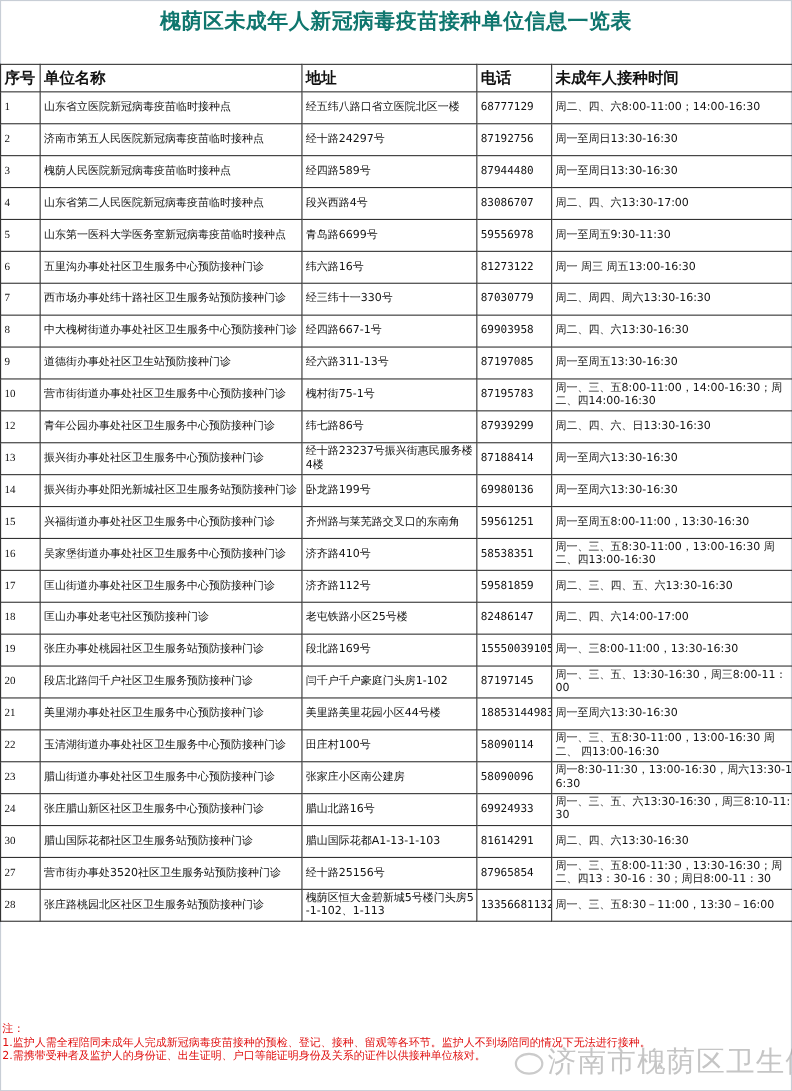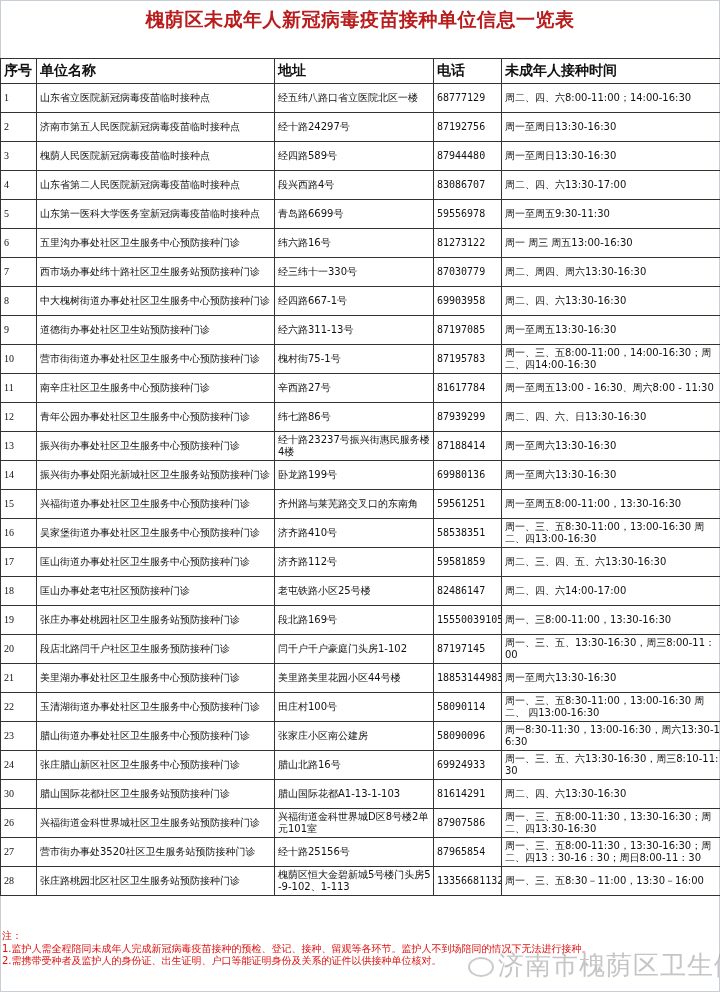--- a/index.html
+++ b/index.html
@@ -2,21 +2,21 @@
 <html><head>
   <meta charset="utf-8">
   <style>
     html, body { margin: 0; padding: 0; background: #ffffff; }
     body { width: 720px; height: 992px; overflow: hidden; position: relative;
            font-family: "DejaVu Sans", "Liberation Sans", sans-serif; color: #111; }
     .sheet { position: absolute; left: 0; top: 0; width: 718px; height: 990px;
              border: 1px solid #c8ced6; background: #fff; }
     .title { position: absolute; left: 0; top: 4px; width: 720px; height: 30px;
              text-align: center; font-family: "DejaVu Serif", "Liberation Serif", serif;
-             font-weight: bold; font-size: 19px; line-height: 30px; letter-spacing: 0.5px; color: #b91c1c; }
+             font-weight: bold; font-size: 19px; line-height: 30px; letter-spacing: 0.5px; color: #0f766e; }
     table { position: absolute; left: 0; top: 35px; border-collapse: collapse;
             width: 720px; table-layout: fixed; margin-top: 23px; }
     th, td { border: 1px solid #333; padding: 0 0 0 3px; vertical-align: middle;
              overflow: hidden; white-space: nowrap; }
     th { height: 24px; text-align: left; font-weight: bold; font-size: 14px;
          font-family: "DejaVu Serif", "Liberation Serif", serif; }
     td { font-size: 10px; line-height: 12px; height: 28px; }
     td.wrap { white-space: normal; word-break: break-all; }
     td.num { font-family: "DejaVu Sans Mono", "Liberation Mono", monospace; font-size: 10px; }
     td.idx { font-family: "Liberation Serif", "DejaVu Serif", serif; font-size: 10px; }
@@ -119,27 +119,20 @@
         <td class="wrap">周一至周五13:30-16:30</td>
       </tr>
       <tr>
         <td class="idx">10</td>
         <td class="wrap">营市街街道办事处社区卫生服务中心预防接种门诊</td>
         <td class="wrap">槐村街75-1号</td>
         <td class="num">87195783</td>
         <td class="wrap">周一、三、五8:00-11:00，14:00-16:30；周二、四14:00-16:30</td>
       </tr>
       <tr>
-        <td class="idx">11</td>
-        <td class="wrap">南辛庄社区卫生服务中心预防接种门诊</td>
-        <td class="wrap">辛西路27号</td>
-        <td class="num">81617784</td>
-        <td class="wrap">周一至周五13:00 - 16:30、周六8:00 - 11:30</td>
-      </tr>
-      <tr>
         <td class="idx">12</td>
         <td class="wrap">青年公园办事处社区卫生服务中心预防接种门诊</td>
         <td class="wrap">纬七路86号</td>
         <td class="num">87939299</td>
         <td class="wrap">周二、四、六、日13:30-16:30</td>
       </tr>
       <tr>
         <td class="idx">13</td>
         <td class="wrap">振兴街办事处社区卫生服务中心预防接种门诊</td>
         <td class="wrap">经十路23237号振兴街惠民服务楼4楼</td>
@@ -224,37 +217,30 @@
         <td class="wrap">周一、三、五、六13:30-16:30，周三8:10-11:30</td>
       </tr>
       <tr>
         <td class="idx">30</td>
         <td class="wrap">腊山国际花都社区卫生服务站预防接种门诊</td>
         <td class="wrap">腊山国际花都A1-13-1-103</td>
         <td class="num">81614291</td>
         <td class="wrap">周二、四、六13:30-16:30</td>
       </tr>
       <tr>
-        <td class="idx">26</td>
-        <td class="wrap">兴福街道金科世界城社区卫生服务站预防接种门诊</td>
-        <td class="wrap">兴福街道金科世界城D区8号楼2单元101室</td>
-        <td class="num">87907586</td>
-        <td class="wrap">周一、三、五8:00-11:30，13:30-16:30；周二、四13:30-16:30</td>
-      </tr>
-      <tr>
         <td class="idx">27</td>
         <td class="wrap">营市街办事处3520社区卫生服务站预防接种门诊</td>
         <td class="wrap">经十路25156号</td>
         <td class="num">87965854</td>
         <td class="wrap">周一、三、五8:00-11:30，13:30-16:30；周二、四13：30-16：30；周日8:00-11：30</td>
       </tr>
       <tr>
         <td class="idx">28</td>
         <td class="wrap">张庄路桃园北区社区卫生服务站预防接种门诊</td>
-        <td class="wrap">槐荫区恒大金碧新城5号楼门头房5-9-102、1-113</td>
+        <td class="wrap">槐荫区恒大金碧新城5号楼门头房5-1-102、1-113</td>
         <td class="num">13356681132</td>
         <td class="wrap">周一、三、五8:30－11:00，13:30－16:00</td>
       </tr>
     </tbody>
 </table>
 
 <div class="notes">
   <div>注：</div>
   <div>1.监护人需全程陪同未成年人完成新冠病毒疫苗接种的预检、登记、接种、留观等各环节。监护人不到场陪同的情况下无法进行接种。</div>
   <div>2.需携带受种者及监护人的身份证、出生证明、户口等能证明身份及关系的证件以供接种单位核对。</div>

